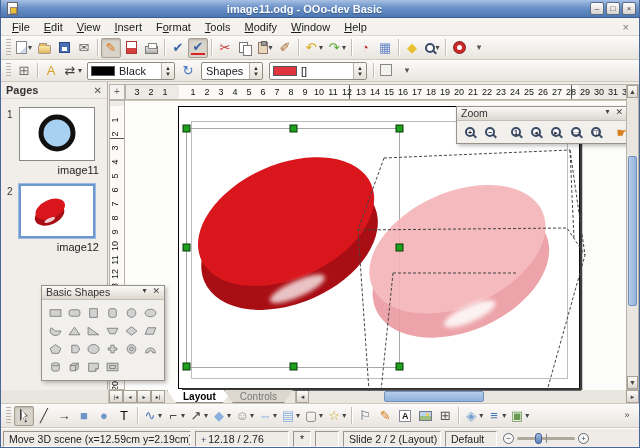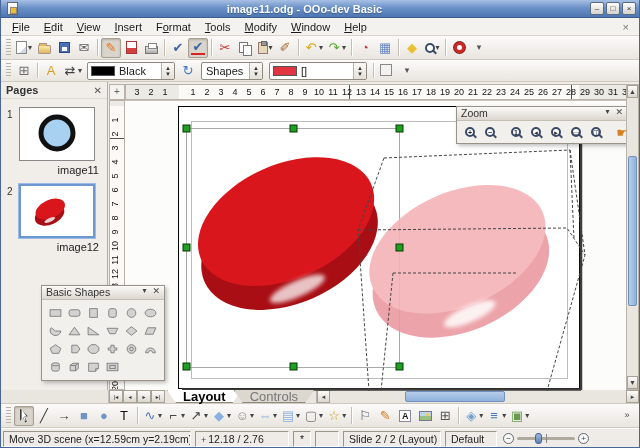--- a/index.html
+++ b/index.html
@@ -113,21 +113,21 @@
   .shapesgrid{display:grid;grid-template-columns:repeat(6,1fr);gap:1px;padding:4px 5px 5px 5px;}
   .shp{height:17px;display:flex;align-items:center;justify-content:center;border:1px solid transparent;border-radius:2px;}
   .shp svg{width:13px;height:10px;}
   .shp svg *{fill:#d2d2d2;stroke:#7a7a7a;stroke-width:.8;}
   
   .tabrow{height:14px;display:flex;align-items:stretch;background:#e9e5df;border-bottom:1px solid #cfc9c0;}
   .tabfill{width:108px;border-right:1px solid #c4beb4;}
   .navbtn{width:14px;border:1px solid #a8a296;background:linear-gradient(#fcfbf9,#dcd7cf);
     font-size:6px;text-align:center;line-height:12px;color:#333;}
   .tabs{display:flex;margin-left:2px;}
-  .tab{position:relative;padding:0 16px;font-size:13px;line-height:13px;color:#777;margin-right:-8px;}
+  .tab{position:relative;padding:0 16px;font-size:10px;line-height:13px;color:#777;margin-right:-8px;}
   .tab::before{content:"";position:absolute;inset:0;background:#dcd7cf;border:1px solid #928c80;border-top:none;
     clip-path:polygon(0 0,100% 0,calc(100% - 9px) 100%,9px 100%);}
   .tab.active{color:#000;font-weight:bold;}
   .tab.active::before{background:#fff;}
   .tab .lbl{position:relative;}
   .hscroll{flex:1;display:flex;align-items:stretch;margin-left:10px;background:#e9e5df;border-left:1px solid #b8b2a8;}
   .hbtn{width:13px;border:1px solid #a8a296;background:linear-gradient(#fcfbf9,#dcd7cf);font-size:7px;line-height:11px;text-align:center;color:#444;}
   .htrack{flex:1;position:relative;}
   .hthumb{position:absolute;left:75px;width:100px;top:1px;bottom:1px;background:linear-gradient(#b7cdeb,#8fb2dd);border:1px solid #7291bd;border-radius:2px;}
   

